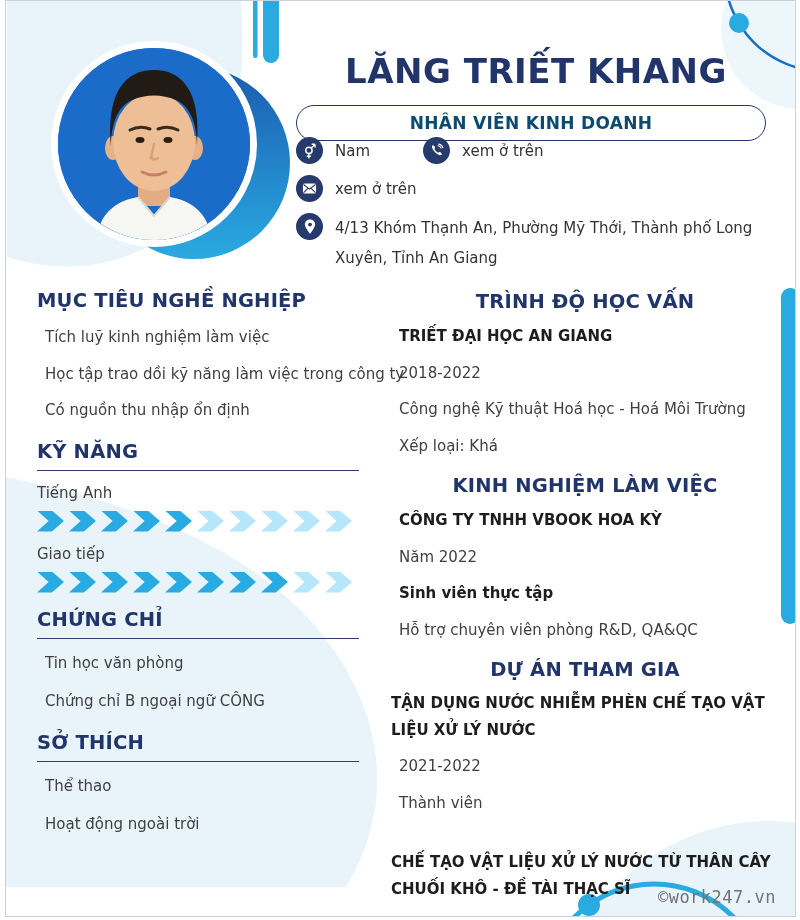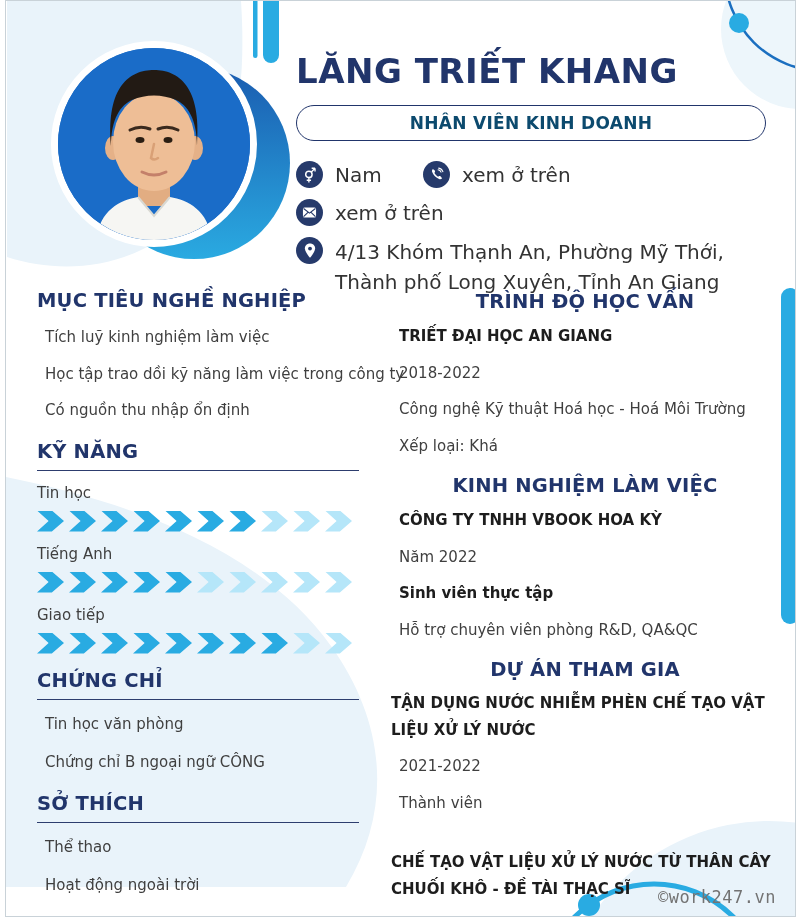--- a/index.html
+++ b/index.html
@@ -7,27 +7,27 @@
         font-family:"DejaVu Sans","Liberation Sans",sans-serif;color:#3f3f3f;}
   .sheet{position:absolute;left:5px;top:0;width:789px;height:915px;border:1px solid #c9d2d8;
          background:#fff;overflow:hidden;}
   .deco{position:absolute;left:0;top:0;z-index:0;}
 
   
   .photo{position:absolute;left:45px;top:40px;width:192px;height:192px;border-radius:50%;
          border:7px solid #ffffff;overflow:hidden;z-index:2;background:#1a6cc8;}
 
   
-  .name{position:absolute;left:290px;top:50px;width:480px;z-index:2;
+  .name{position:absolute;left:290px;top:50px;width:480px;text-align:center;z-index:2;
         font-size:34px;font-weight:bold;color:#21356b;letter-spacing:.5px;}
   .jobpill{position:absolute;left:290px;top:104px;width:470px;height:36px;z-index:2;
         border:1.5px solid #21356b;border-radius:19px;box-sizing:border-box;
         display:flex;align-items:center;justify-content:center;
         font-size:17px;font-weight:bold;color:#0c4a6e;letter-spacing:.3px;}
-  .contact{position:absolute;left:290px;top:160px;width:485px;z-index:2;font-size:20px;color:#333;}
+  .contact{position:absolute;left:290px;top:136px;width:485px;z-index:2;font-size:15px;color:#333;}
   .crow{display:flex;align-items:center;margin-bottom:11px;}
   .citem{display:flex;align-items:center;}
   .citem.w1{width:127px;}.citem.w2{width:167px;}
   .cicon{width:27px;height:27px;border-radius:50%;background:#263a6b;flex:0 0 27px;
          display:flex;align-items:center;justify-content:center;margin-right:12px;}
   .cicon svg{display:block;}
   .crow.addr{align-items:flex-start;}
   .addrtext{width:452px;line-height:30px;}
 
   
@@ -163,35 +163,20 @@
         <p class="line nowrap">Tích luỹ kinh nghiệm làm việc</p>
             <p class="line nowrap">Học tập trao dồi kỹ năng làm việc trong công ty</p>
             <p class="line nowrap">Có nguồn thu nhập ổn định</p>
           </div>
       </div>
 
       <div class="mt">
         <div class="lhead">KỸ NĂNG</div>
         <div>
 
-            <div>
-              <p class="skill-label">Tin học</p>
-              <div class="arrow-row">
-                <span class="arrow filled"></span>
-                <span class="arrow filled"></span>
-                <span class="arrow filled"></span>
-                <span class="arrow filled"></span>
-                <span class="arrow filled"></span>
-                <span class="arrow filled"></span>
-                <span class="arrow filled"></span>
-                <span class="arrow light"></span>
-                <span class="arrow light"></span>
-                <span class="arrow light"></span>
-              </div>
-            </div>
 
             <div>
               <p class="skill-label">Tiếng Anh</p>
               <div class="arrow-row">
                 <span class="arrow filled"></span>
                 <span class="arrow filled"></span>
                 <span class="arrow filled"></span>
                 <span class="arrow filled"></span>
                 <span class="arrow filled"></span>
                 <span class="arrow light"></span>

